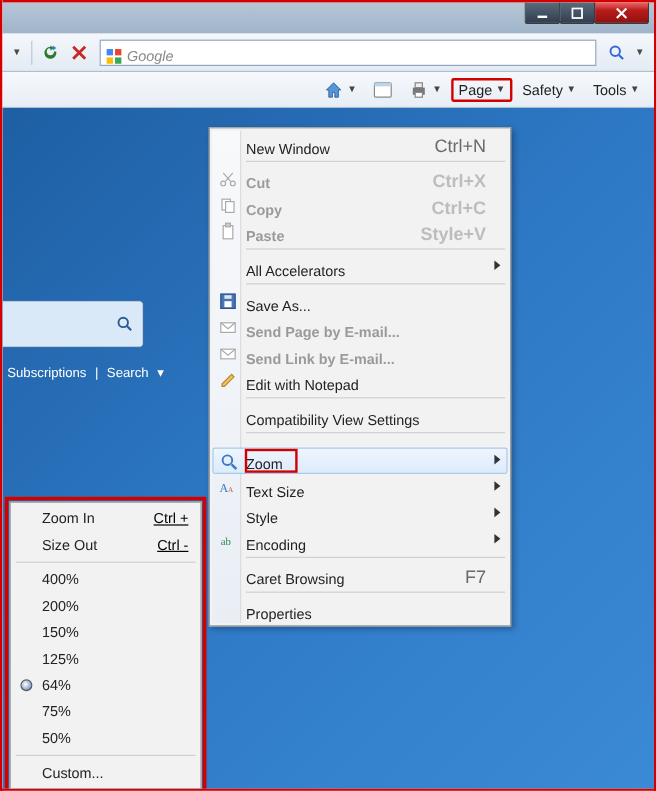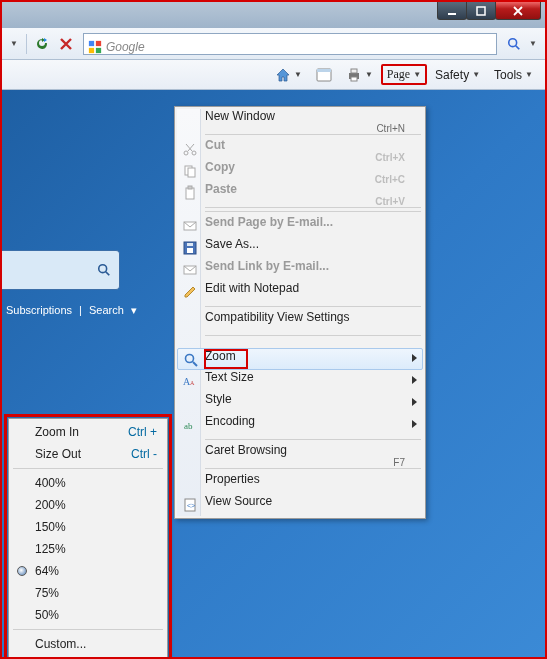--- a/index.html
+++ b/index.html
@@ -96,21 +96,20 @@
     padding: 2px 5px;
     border: 1px solid transparent;
     border-radius: 2px;
     cursor: default;
     gap: 3px;
     color: #222;
   }
   .cmd-item.hlred {
     border: 2px solid #d40000;
     padding: 1px 4px;
-    font-family: Liberation Serif, serif;
   }
   .cmd-drop { font-size: 8px; color: #444; }
   .icon16 { width: 16px; height: 16px; display: inline-flex; align-items: center; justify-content: center; }
 
   
   .content {
     position: relative;
     height: calc(659px - 28px - 32px - 30px);
     background: linear-gradient(135deg, #1e5fa3 0%, #2e79c6 50%, #3b8ad6 100%);
     overflow: hidden;
@@ -151,50 +150,49 @@
     outline-offset: 1px;
   }
   .zmenu-inner { padding: 2px; }
   .zitem {
     display: flex; align-items: center;
     height: 22px;
     padding: 0 8px 0 24px;
     position: relative;
     color: #222;
   }
-  .zitem .sc { margin-left: auto; color: #0369a1; }
+  .zitem .sc { margin-left: auto; color: #000000; text-decoration: underline; }
   .zsep { height: 1px; background: #cfcfcf; margin: 3px 2px; }
   .zradio {
     position: absolute; left: 6px; top: 6px;
     width: 10px; height: 10px; border-radius: 50%;
     border: 1px solid #5a5a5a;
     background: radial-gradient(circle at 40% 40%, #fff, #8aa9ce 65%, #536d8c);
   }
 
   
   .page-menu {
     position: absolute;
     left: 172px;
     top: 106px;
     width: 252px;
     background: #f2f2f2;
     border: 1px solid #9b9b9b;
     box-shadow: 2px 2px 5px rgba(0,0,0,.3);
     padding: 2px;
   }
   .mitem {
-    display: flex; align-items: flex-start;
+    display: flex; align-items: flex-end;
     height: 22px;
     padding: 0 18px 0 28px;
     position: relative;
     color: #222;
-    flex-direction: column;
   }
   .mitem.disabled { color: #9a9a9a; font-weight: bold; }
-  .mitem .sc { margin-left: auto; color: #6a6a6a; font-size: 10px; }
+  .mitem .sc { margin-left: auto; color: #6a6a6a; font-size: 15px; }
   .mitem.disabled .sc { color: #bdbdbd; }
   .mitem .arrow-r {
     position: absolute; right: 6px; top: 6px;
     width: 0; height: 0;
     border-top: 4px solid transparent;
     border-bottom: 4px solid transparent;
     border-left: 5px solid #333;
   }
   .mitem .micon {
     position: absolute; left: 5px; top: 3px;
@@ -370,50 +368,54 @@
         <span class="sc">Ctrl+C</span>
       </div>
       <div class="mitem disabled">
         <span class="micon">
           <svg viewBox="0 0 16 16">
               <rect x="4" y="3" width="8" height="11" fill="#fff" stroke="#aaa"></rect>
               <rect x="6" y="1" width="4" height="3" fill="#ccc" stroke="#aaa"></rect>
             </svg>
         </span>
         <span>Paste</span>
-        <span class="sc">Ctrl+V</span>
-      </div>
-      <div class="msep"></div>
-      <div class="msep"></div>
-      <div class="mitem disabled">
-        <span class="micon">
-          <svg viewBox="0 0 16 16">
-              <rect x="2" y="4" width="12" height="8" fill="#fff" stroke="#aaa"></rect>
-              <path d="M2 4 L8 9 L14 4" fill="none" stroke="#aaa"></path>
-            </svg>
-        </span>
-        <span>Send Page by E-mail...</span>
-      </div>
+        <span class="sc">Style+V</span>
+      </div>
+      <div class="msep"></div>
+      <div class="mitem">
+        <span>All Accelerators</span>
+        <span class="arrow-r"></span>
+      </div>
+      <div class="msep"></div>
       <div class="mitem">
         <span class="micon">
           <svg viewBox="0 0 16 16">
               <rect x="2" y="2" width="12" height="12" fill="#4a74b8" stroke="#2c4f87"></rect>
               <rect x="5" y="8" width="6" height="5" fill="#fff"></rect>
               <rect x="5" y="3" width="6" height="3" fill="#dde8f5"></rect>
             </svg>
         </span>
         <span>Save As...</span>
       </div>
       <div class="mitem disabled">
         <span class="micon">
           <svg viewBox="0 0 16 16">
               <rect x="2" y="4" width="12" height="8" fill="#fff" stroke="#aaa"></rect>
               <path d="M2 4 L8 9 L14 4" fill="none" stroke="#aaa"></path>
             </svg>
         </span>
+        <span>Send Page by E-mail...</span>
+      </div>
+      <div class="mitem disabled">
+        <span class="micon">
+          <svg viewBox="0 0 16 16">
+              <rect x="2" y="4" width="12" height="8" fill="#fff" stroke="#aaa"></rect>
+              <path d="M2 4 L8 9 L14 4" fill="none" stroke="#aaa"></path>
+            </svg>
+        </span>
         <span>Send Link by E-mail...</span>
       </div>
       <div class="mitem">
         <span class="micon">
           <svg viewBox="0 0 16 16">
               <path d="M3 13 L5 13 L13 5 L11 3 L3 11 Z" fill="#f4c15d" stroke="#b58a2e"></path>
             </svg>
         </span>
         <span>Edit with Notepad</span>
       </div>
@@ -460,29 +462,20 @@
       </div>
       <div class="msep"></div>
       <div class="mitem">
         <span>Caret Browsing</span>
         <span class="sc">F7</span>
       </div>
       <div class="msep"></div>
       <div class="mitem">
         <span>Properties</span>
       </div>
-      <div class="mitem">
-        <span class="micon">
-          <svg viewBox="0 0 16 16">
-              <rect x="3" y="2" width="10" height="12" fill="#fff" stroke="#888"></rect>
-              <text x="5" y="11" font-size="7" fill="#3b78c4">&lt;&gt;</text>
-            </svg>
-        </span>
-        <span>View Source</span>
-      </div>
     </div>
   </div>
 
 </div>
 
 <div class="zoom-submenu">
   <div class="zmenu-inner">
     <div class="zitem">
       <span>Zoom In</span>
       <span class="sc">Ctrl +</span>

